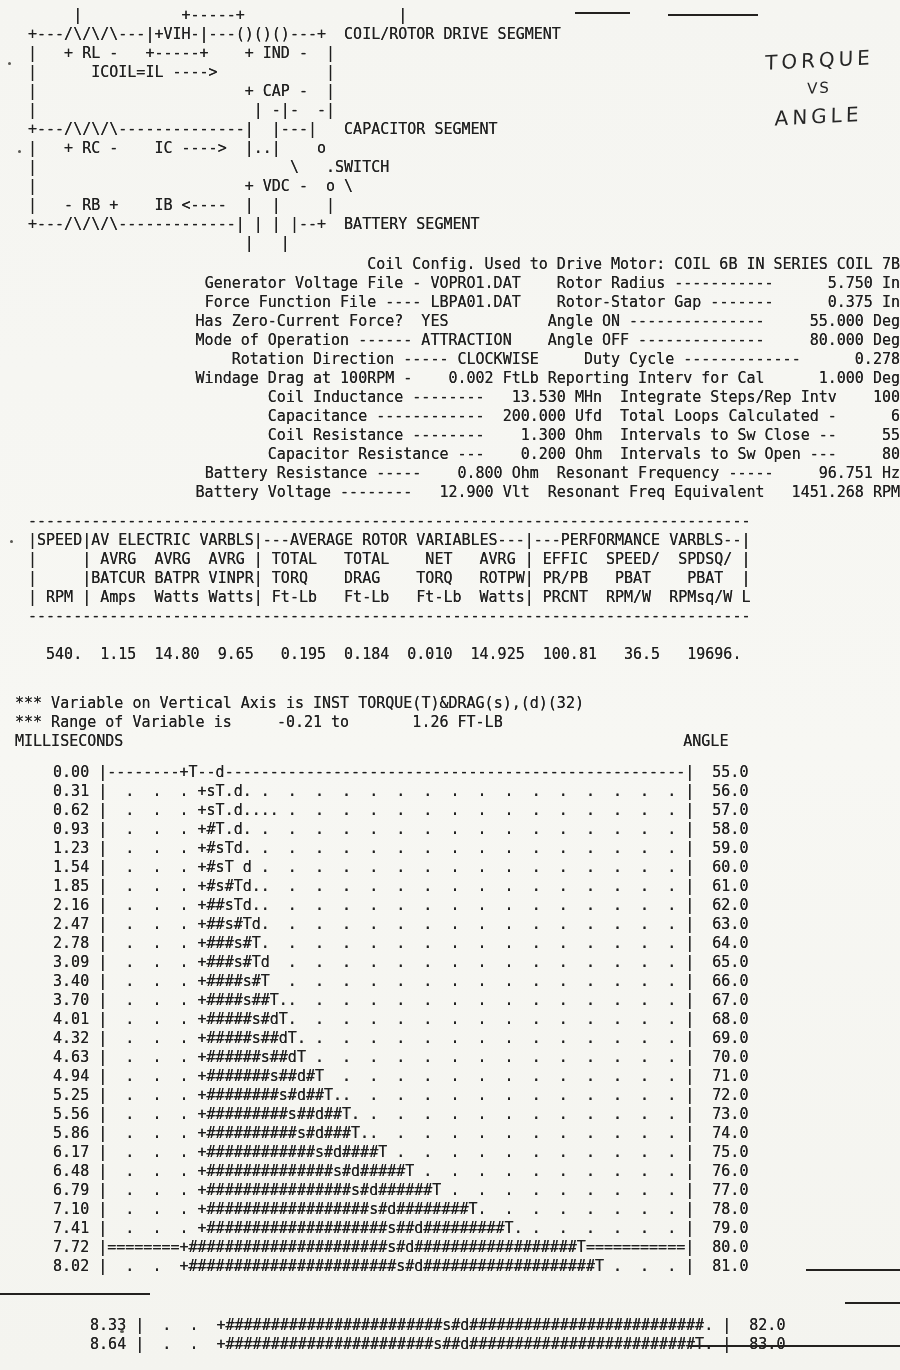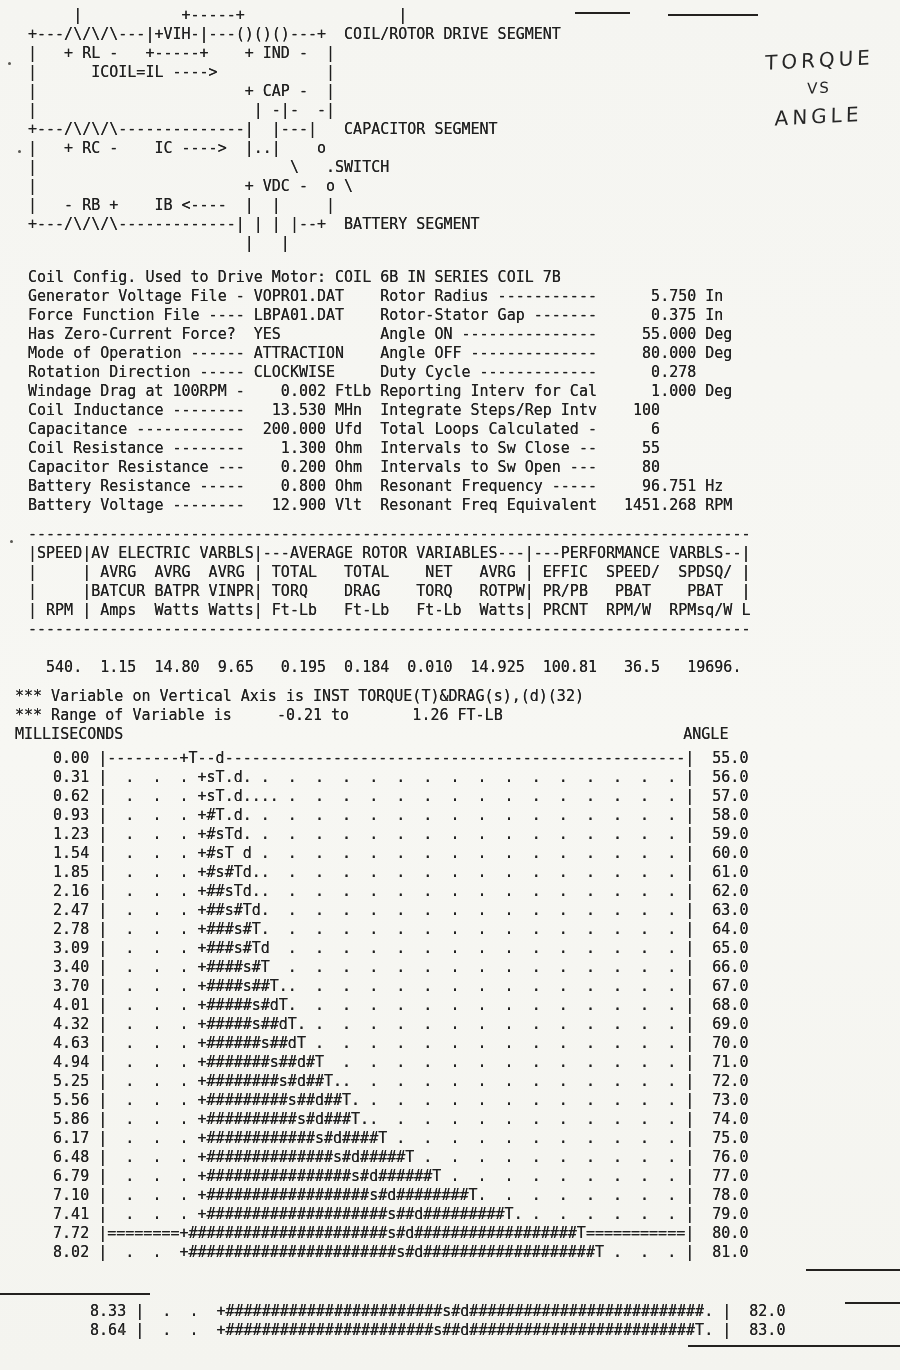--- a/index.html
+++ b/index.html
@@ -8,24 +8,24 @@
     background:linear-gradient(180deg,#f5f5f1 0%,#f7f7f3 55%,#f4f4ef 100%);
     transform-origin:top left;
   }
   .ink{color:#1f1f1f;text-shadow:0 0 .5px rgba(25,25,25,.85);}
   pre{
     margin:0;padding:0 0 0 28px;
     font-family:"DejaVu Sans Mono","Liberation Mono",monospace;
     font-size:15px;line-height:19px;white-space:pre;
   }
   .circuit{padding-top:6px;}
-  .config{margin-top:15px;}
+  .config{margin-top:2px;text-align:right;}
   .table{margin-top:10px;}
-  .plot-notes{margin-top:10px;padding-left:15px;}
-  .plot{margin-top:5px;padding-left:35px;}
+  .plot-notes{margin-top:30px;padding-left:15px;}
+  .plot{margin-top:12px;padding-left:35px;}
   .plot2{margin-top:40px;padding-left:72px;}
   .hand-note{
     position:absolute;left:744px;top:46px;width:150px;
     font-family:"DejaVu Sans",sans-serif;font-size:20px;line-height:28px;
     letter-spacing:4px;text-align:center;color:#262626;
     transform:rotate(-3deg) skewX(-4deg);
   }
   .hand-note .small{font-size:15px;letter-spacing:2px;}
   .seam{position:absolute;background:#23211f;height:2px;}
   .speck{position:absolute;background:#5a5954;border-radius:50%;}

